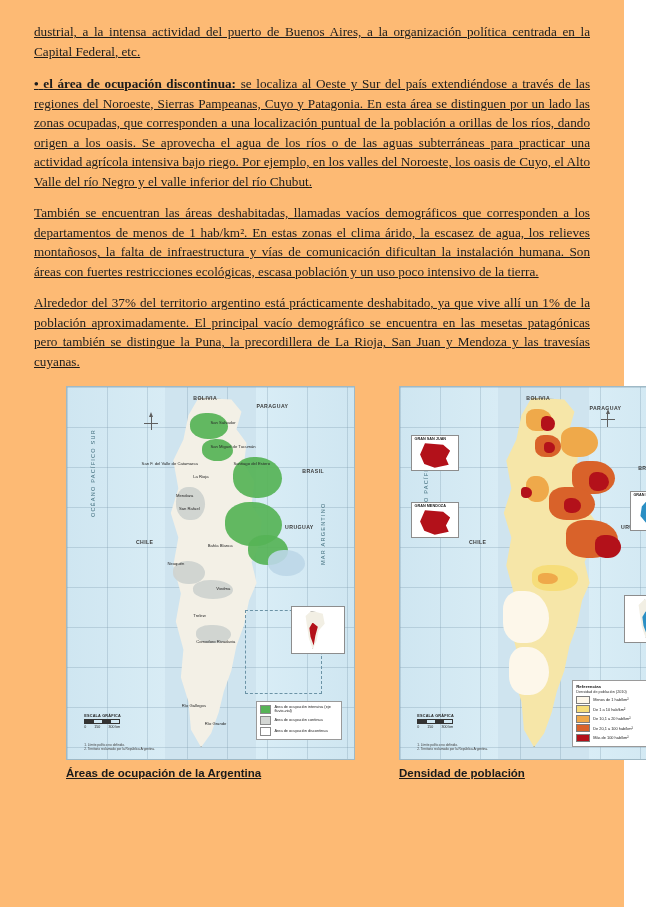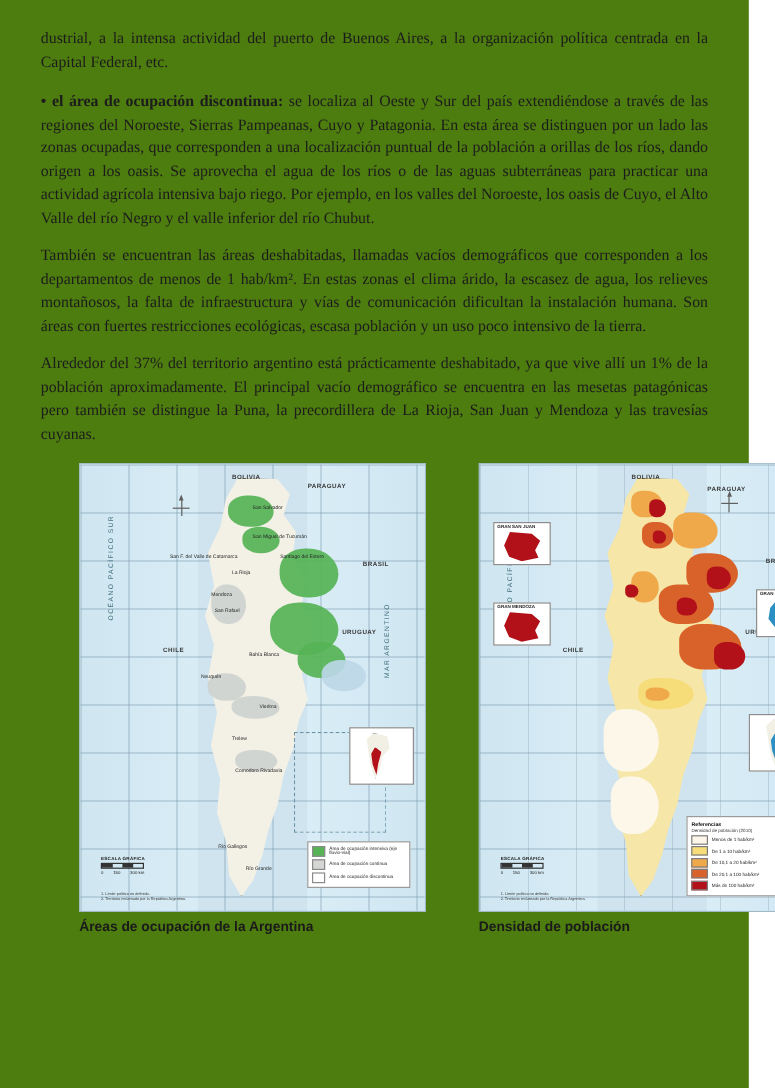--- a/index.html
+++ b/index.html
@@ -13,21 +13,22 @@
     font-family: "Liberation Serif", serif;
     color: #1a1a1a;
     overflow: hidden;
   }
   .page {
     position: relative;
     width: 624px;
     height: 907px;
     box-sizing: border-box;
     padding: 22px 34px 0 34px;
-    background: #4d7c0f;
+    background: #fdba74;
+    text-decoration: underline;
   }
   .text-block {
     font-size: 13.2px;
     line-height: 1.48;
     text-align: justify;
     margin: 0 0 12px 0;
     color: #1c1c1c;
   }
   .text-block.first { margin-bottom: 13px; }
   .bold-lead { font-weight: bold; }

